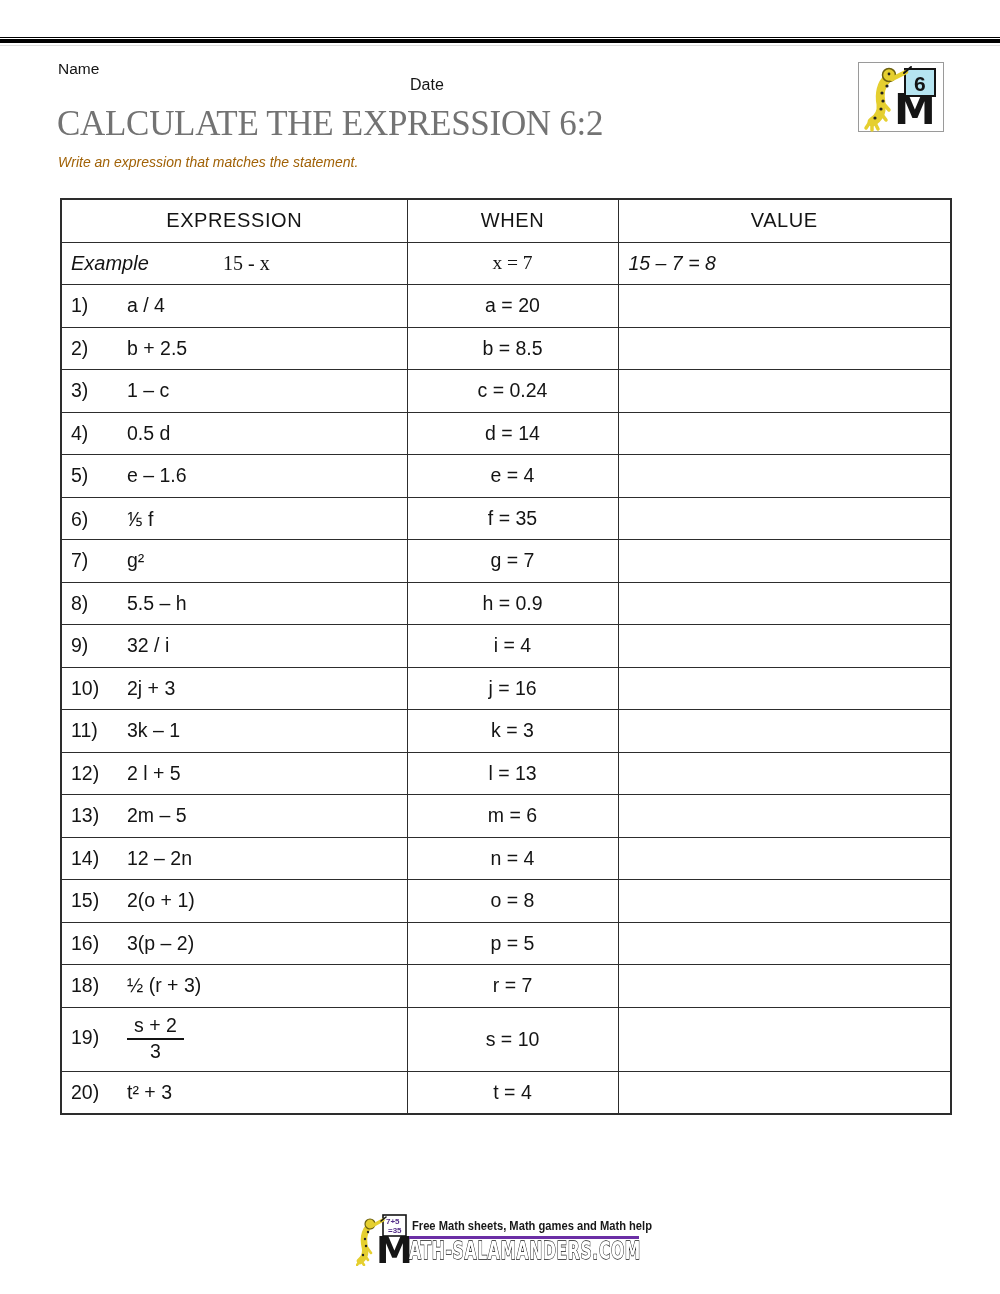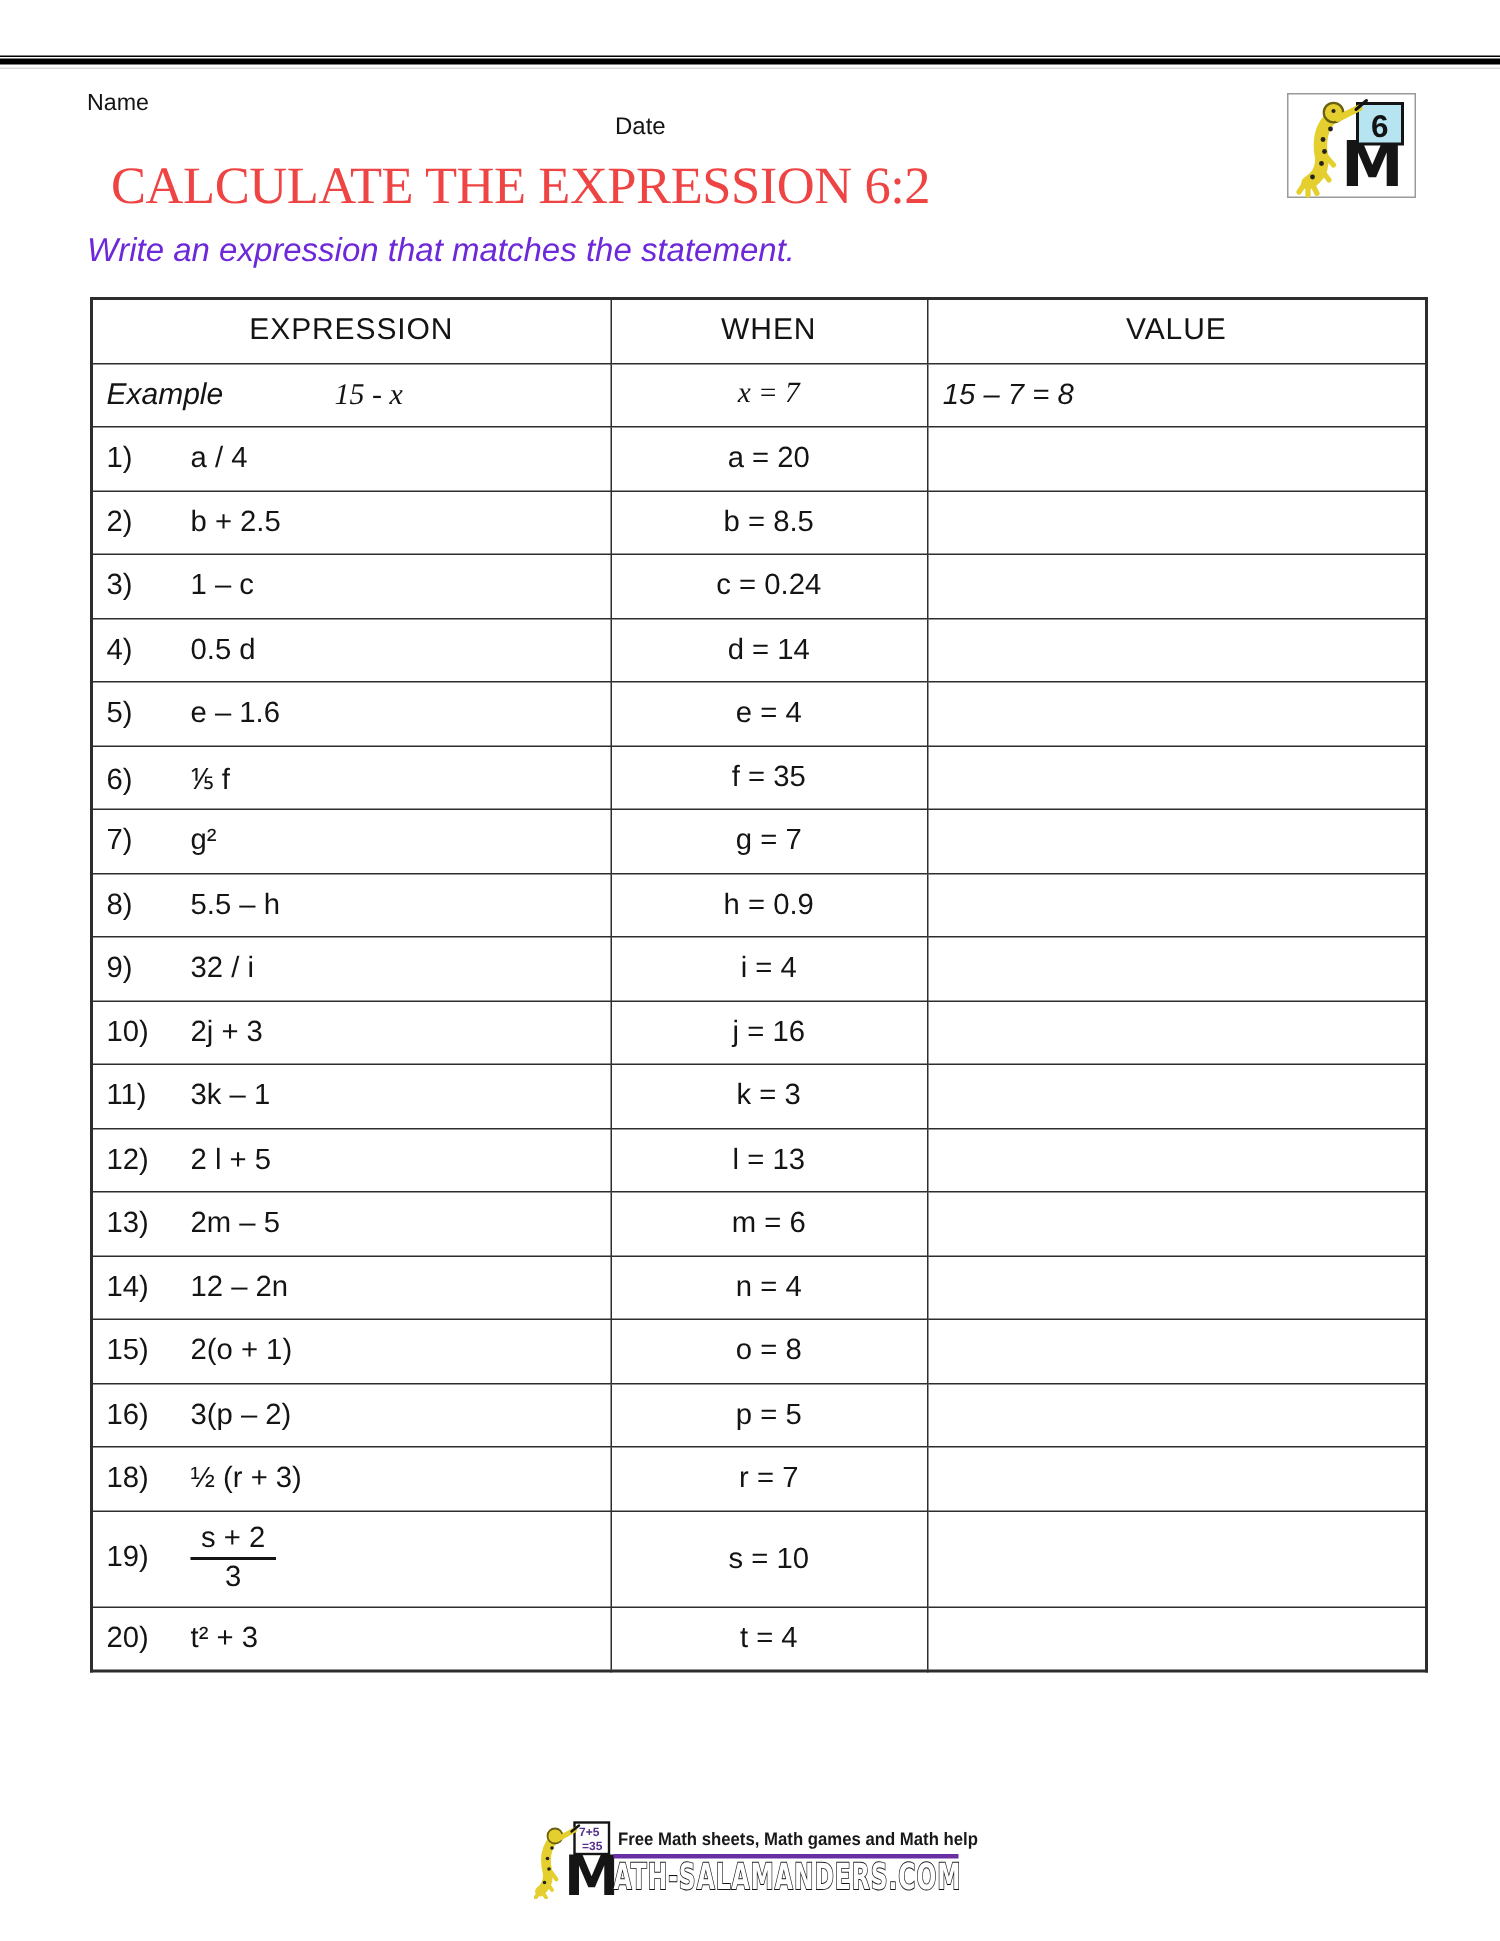--- a/index.html
+++ b/index.html
@@ -12,48 +12,48 @@
   .topbar .l1{height:1px;background:#000;margin-bottom:1px;}
   .topbar .l2{height:4px;background:#000;margin-bottom:2px;}
   .topbar .l3{height:1px;background:#dcdcdc;}
 
   .name-label{position:absolute;left:58px;top:60px;font-size:15.5px;}
   .date-label{position:absolute;left:410px;top:76px;font-size:16px;}
 
   .grade-logo{position:absolute;left:858px;top:62px;width:86px;height:70px;}
 
   .page-title{
-    position:absolute;left:74px;top:104px;margin:0;
+    position:absolute;left:57px;top:104px;margin:0;
     font-family:"Liberation Serif",serif;font-weight:400;
-    font-size:35px;color:#ef4444;letter-spacing:-0.3px;white-space:nowrap;
+    font-size:35px;color:#737373;letter-spacing:-0.3px;white-space:nowrap;
   }
   .instructions{
     position:absolute;left:58px;top:154px;
-    font-style:italic;font-size:22px;color:#6d28d9;
+    font-style:italic;font-size:14px;color:#a16207;
   }
 
   table.worksheet{
     position:absolute;left:60px;top:198px;width:890px;
     border-collapse:collapse;table-layout:fixed;
     border:2px solid #2d2d2d;
   }
   .worksheet th,.worksheet td{
     border:1px solid #2d2d2d;padding:0;vertical-align:middle;
     font-size:19.5px;color:#141414;overflow:hidden;
   }
   .worksheet th{font-weight:400;font-size:20px;letter-spacing:0.6px;text-align:center;margin-top:12px;}
   tr.hdr{height:43px;}
   tr.std{height:42.5px;}
   tr.tall{height:64px;}
   td.c1{padding-left:9px;text-align:left;}
   td.c2{text-align:center;}
   td.c3{padding-left:10px;text-align:left;}
   .row-num{display:inline-block;width:56px;}
   .ex-label{font-style:italic;font-size:20px;display:inline-block;width:152px;}
-  .serif-it{font-family:"Liberation Serif",serif;font-style:italic;font-size:20px;}
+  .serif-it{font-family:"Liberation Serif",serif;font-size:20px;}
   .ex-value{font-style:italic;font-size:19px;}
   .frac{display:inline-block;vertical-align:middle;text-align:center;line-height:1.12;}
   .frac-num{display:block;padding:0 7px 1px;}
   .frac-den{display:block;border-top:2px solid #141414;padding-top:1px;}
 
   .footer-icon{position:absolute;left:356px;top:1212px;width:58px;height:54px;}
   .tagline{
     position:absolute;left:412px;top:1219px;
     font-size:12px;font-weight:bold;white-space:nowrap;
     transform:scaleX(0.93);transform-origin:left top;color:#181818;

